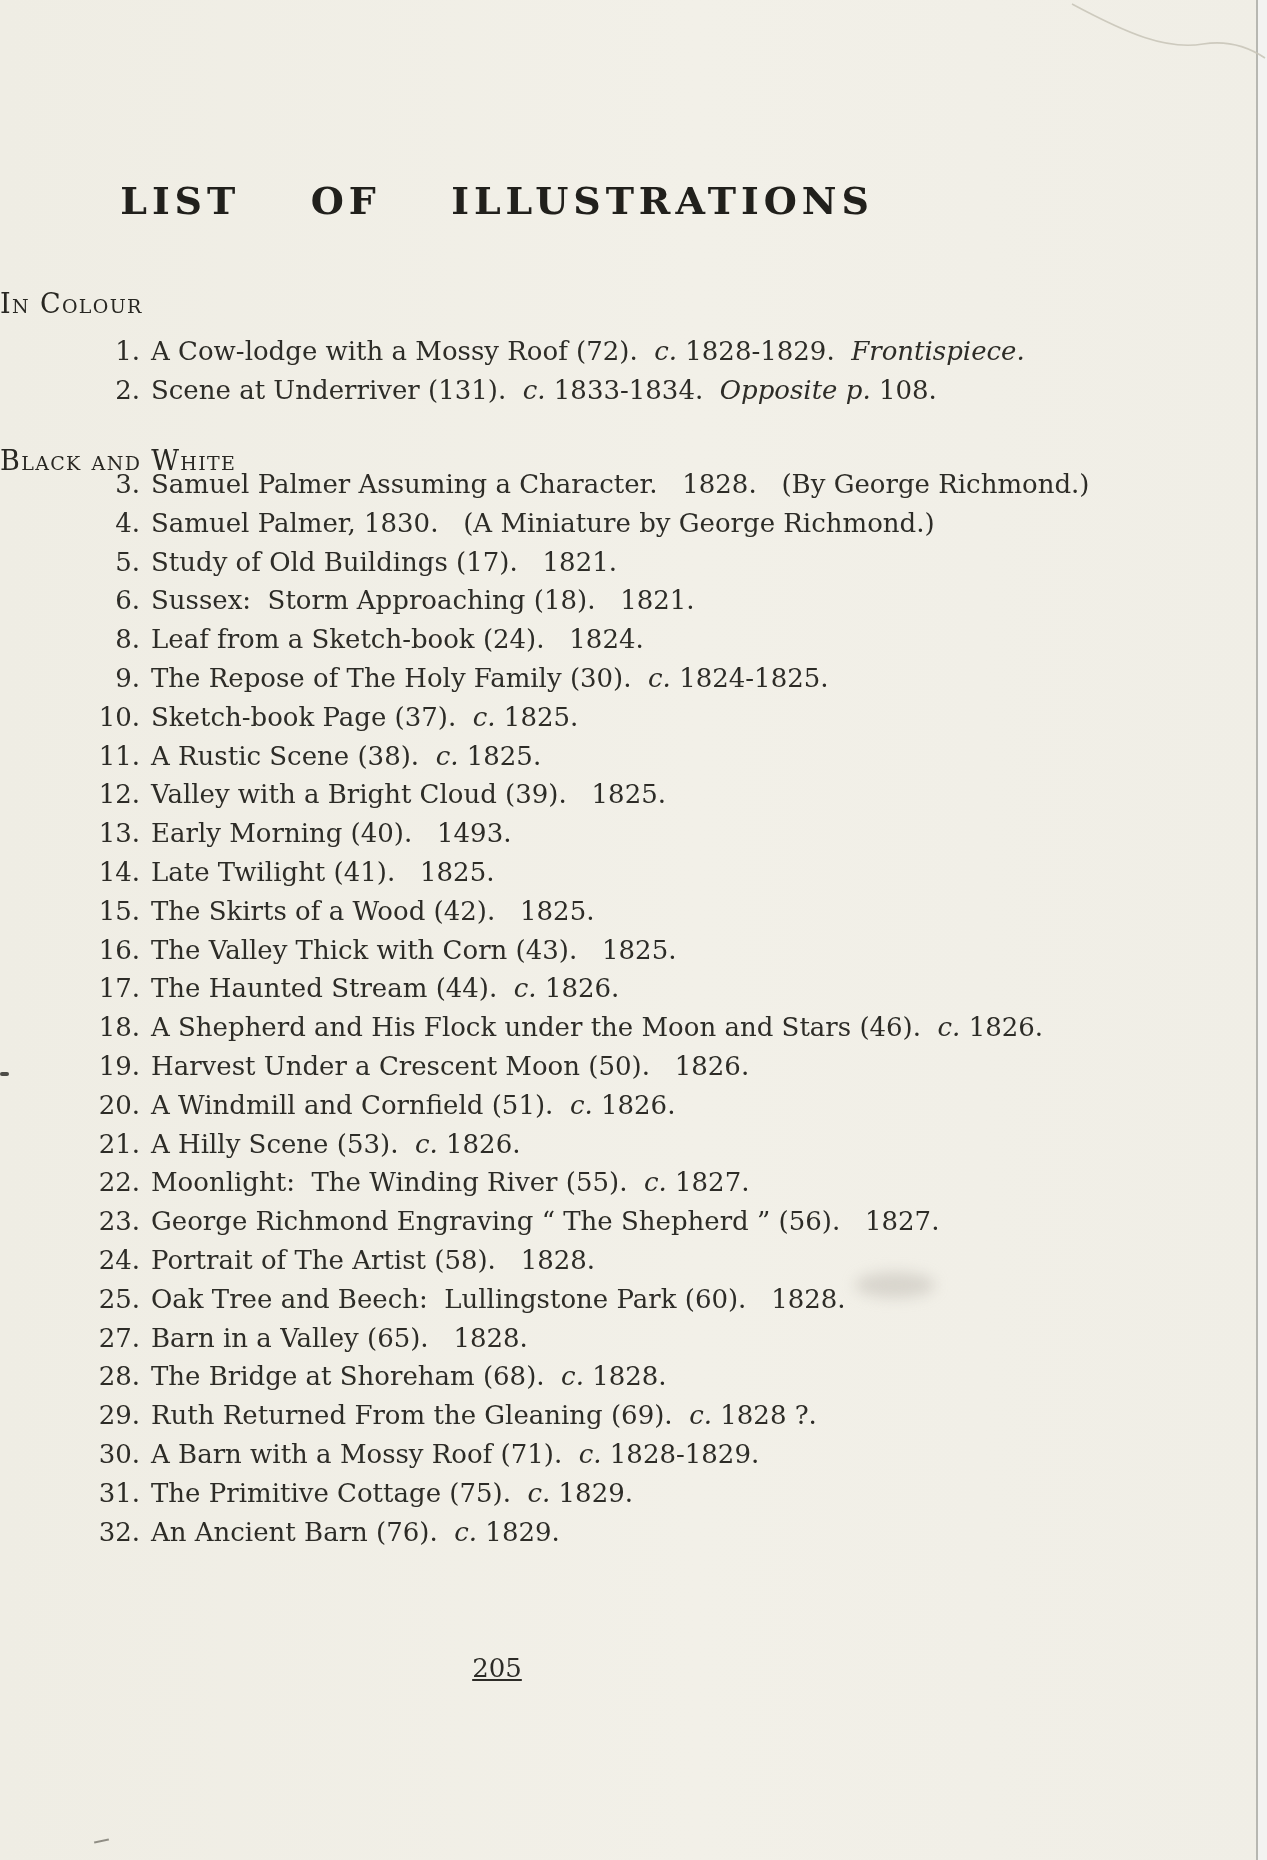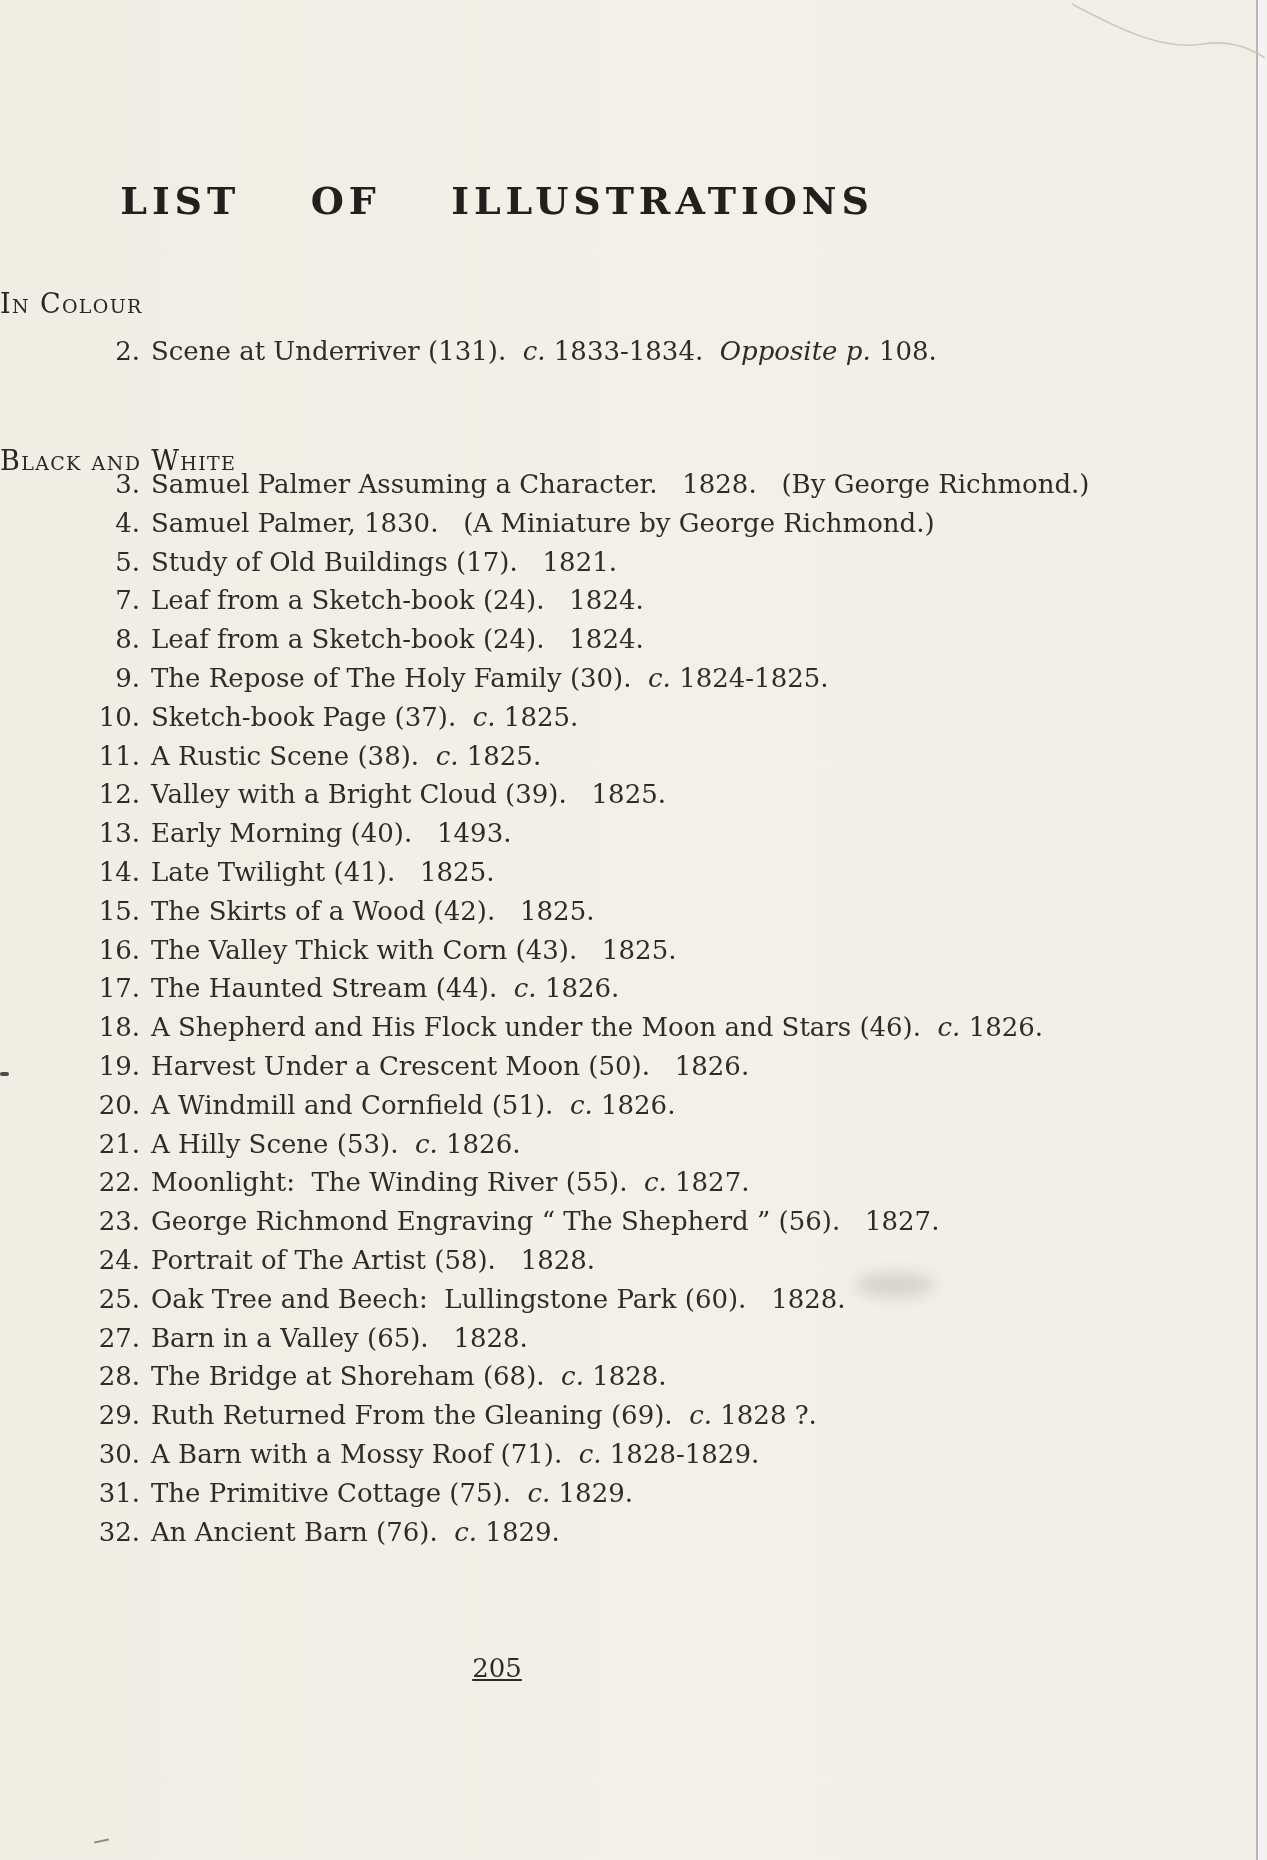--- a/index.html
+++ b/index.html
@@ -103,29 +103,30 @@
 </style>
 </head>
 <body>
 
 <div class="page">
 
   <div class="title">LIST  OF  ILLUSTRATIONS</div>
 
   <div class="section-heading h-colour">In Colour</div>
   <div class="list list-colour">
+      <div class="row"><span class="num">1.</span><span class="txt"><span>A Cow-lodge with a Mossy Roof (72).  </span><span class="it">c.</span><span> 1828-1829.  </span><span class="it">Frontispiece.</span></span></div>
       <div class="row"><span class="num">2.</span><span class="txt"><span>Scene at Underriver (131).  </span><span class="it">c.</span><span> 1833-1834.  </span><span class="it">Opposite p.</span><span> 108.</span></span></div>
     </div>
 
   <div class="section-heading h-bw">Black and White</div>
   <div class="list list-bw">
       <div class="row"><span class="num">3.</span><span class="txt"><span>Samuel Palmer Assuming a Character.   1828.   (By George Richmond.)</span></span></div>
       <div class="row"><span class="num">4.</span><span class="txt"><span>Samuel Palmer, 1830.   (A Miniature by George Richmond.)</span></span></div>
       <div class="row"><span class="num">5.</span><span class="txt"><span>Study of Old Buildings (17).   1821.</span></span></div>
-      <div class="row"><span class="num">7.</span><span class="txt"><span>Leaf from a Sketch-book (24).   1824.</span></span></div>
+      <div class="row"><span class="num">6.</span><span class="txt"><span>Sussex:  Storm Approaching (18).   1821.</span></span></div>
       <div class="row"><span class="num">8.</span><span class="txt"><span>Leaf from a Sketch-book (24).   1824.</span></span></div>
       <div class="row"><span class="num">9.</span><span class="txt"><span>The Repose of The Holy Family (30).  </span><span class="it">c.</span><span> 1824-1825.</span></span></div>
       <div class="row"><span class="num">10.</span><span class="txt"><span>Sketch-book Page (37).  </span><span class="it">c.</span><span> 1825.</span></span></div>
       <div class="row"><span class="num">11.</span><span class="txt"><span>A Rustic Scene (38).  </span><span class="it">c.</span><span> 1825.</span></span></div>
       <div class="row"><span class="num">12.</span><span class="txt"><span>Valley with a Bright Cloud (39).   1825.</span></span></div>
       <div class="row"><span class="num">13.</span><span class="txt"><span>Early Morning (40).   1493.</span></span></div>
       <div class="row"><span class="num">14.</span><span class="txt"><span>Late Twilight (41).   1825.</span></span></div>
       <div class="row"><span class="num">15.</span><span class="txt"><span>The Skirts of a Wood (42).   1825.</span></span></div>
       <div class="row"><span class="num">16.</span><span class="txt"><span>The Valley Thick with Corn (43).   1825.</span></span></div>
       <div class="row"><span class="num">17.</span><span class="txt"><span>The Haunted Stream (44).  </span><span class="it">c.</span><span> 1826.</span></span></div>

